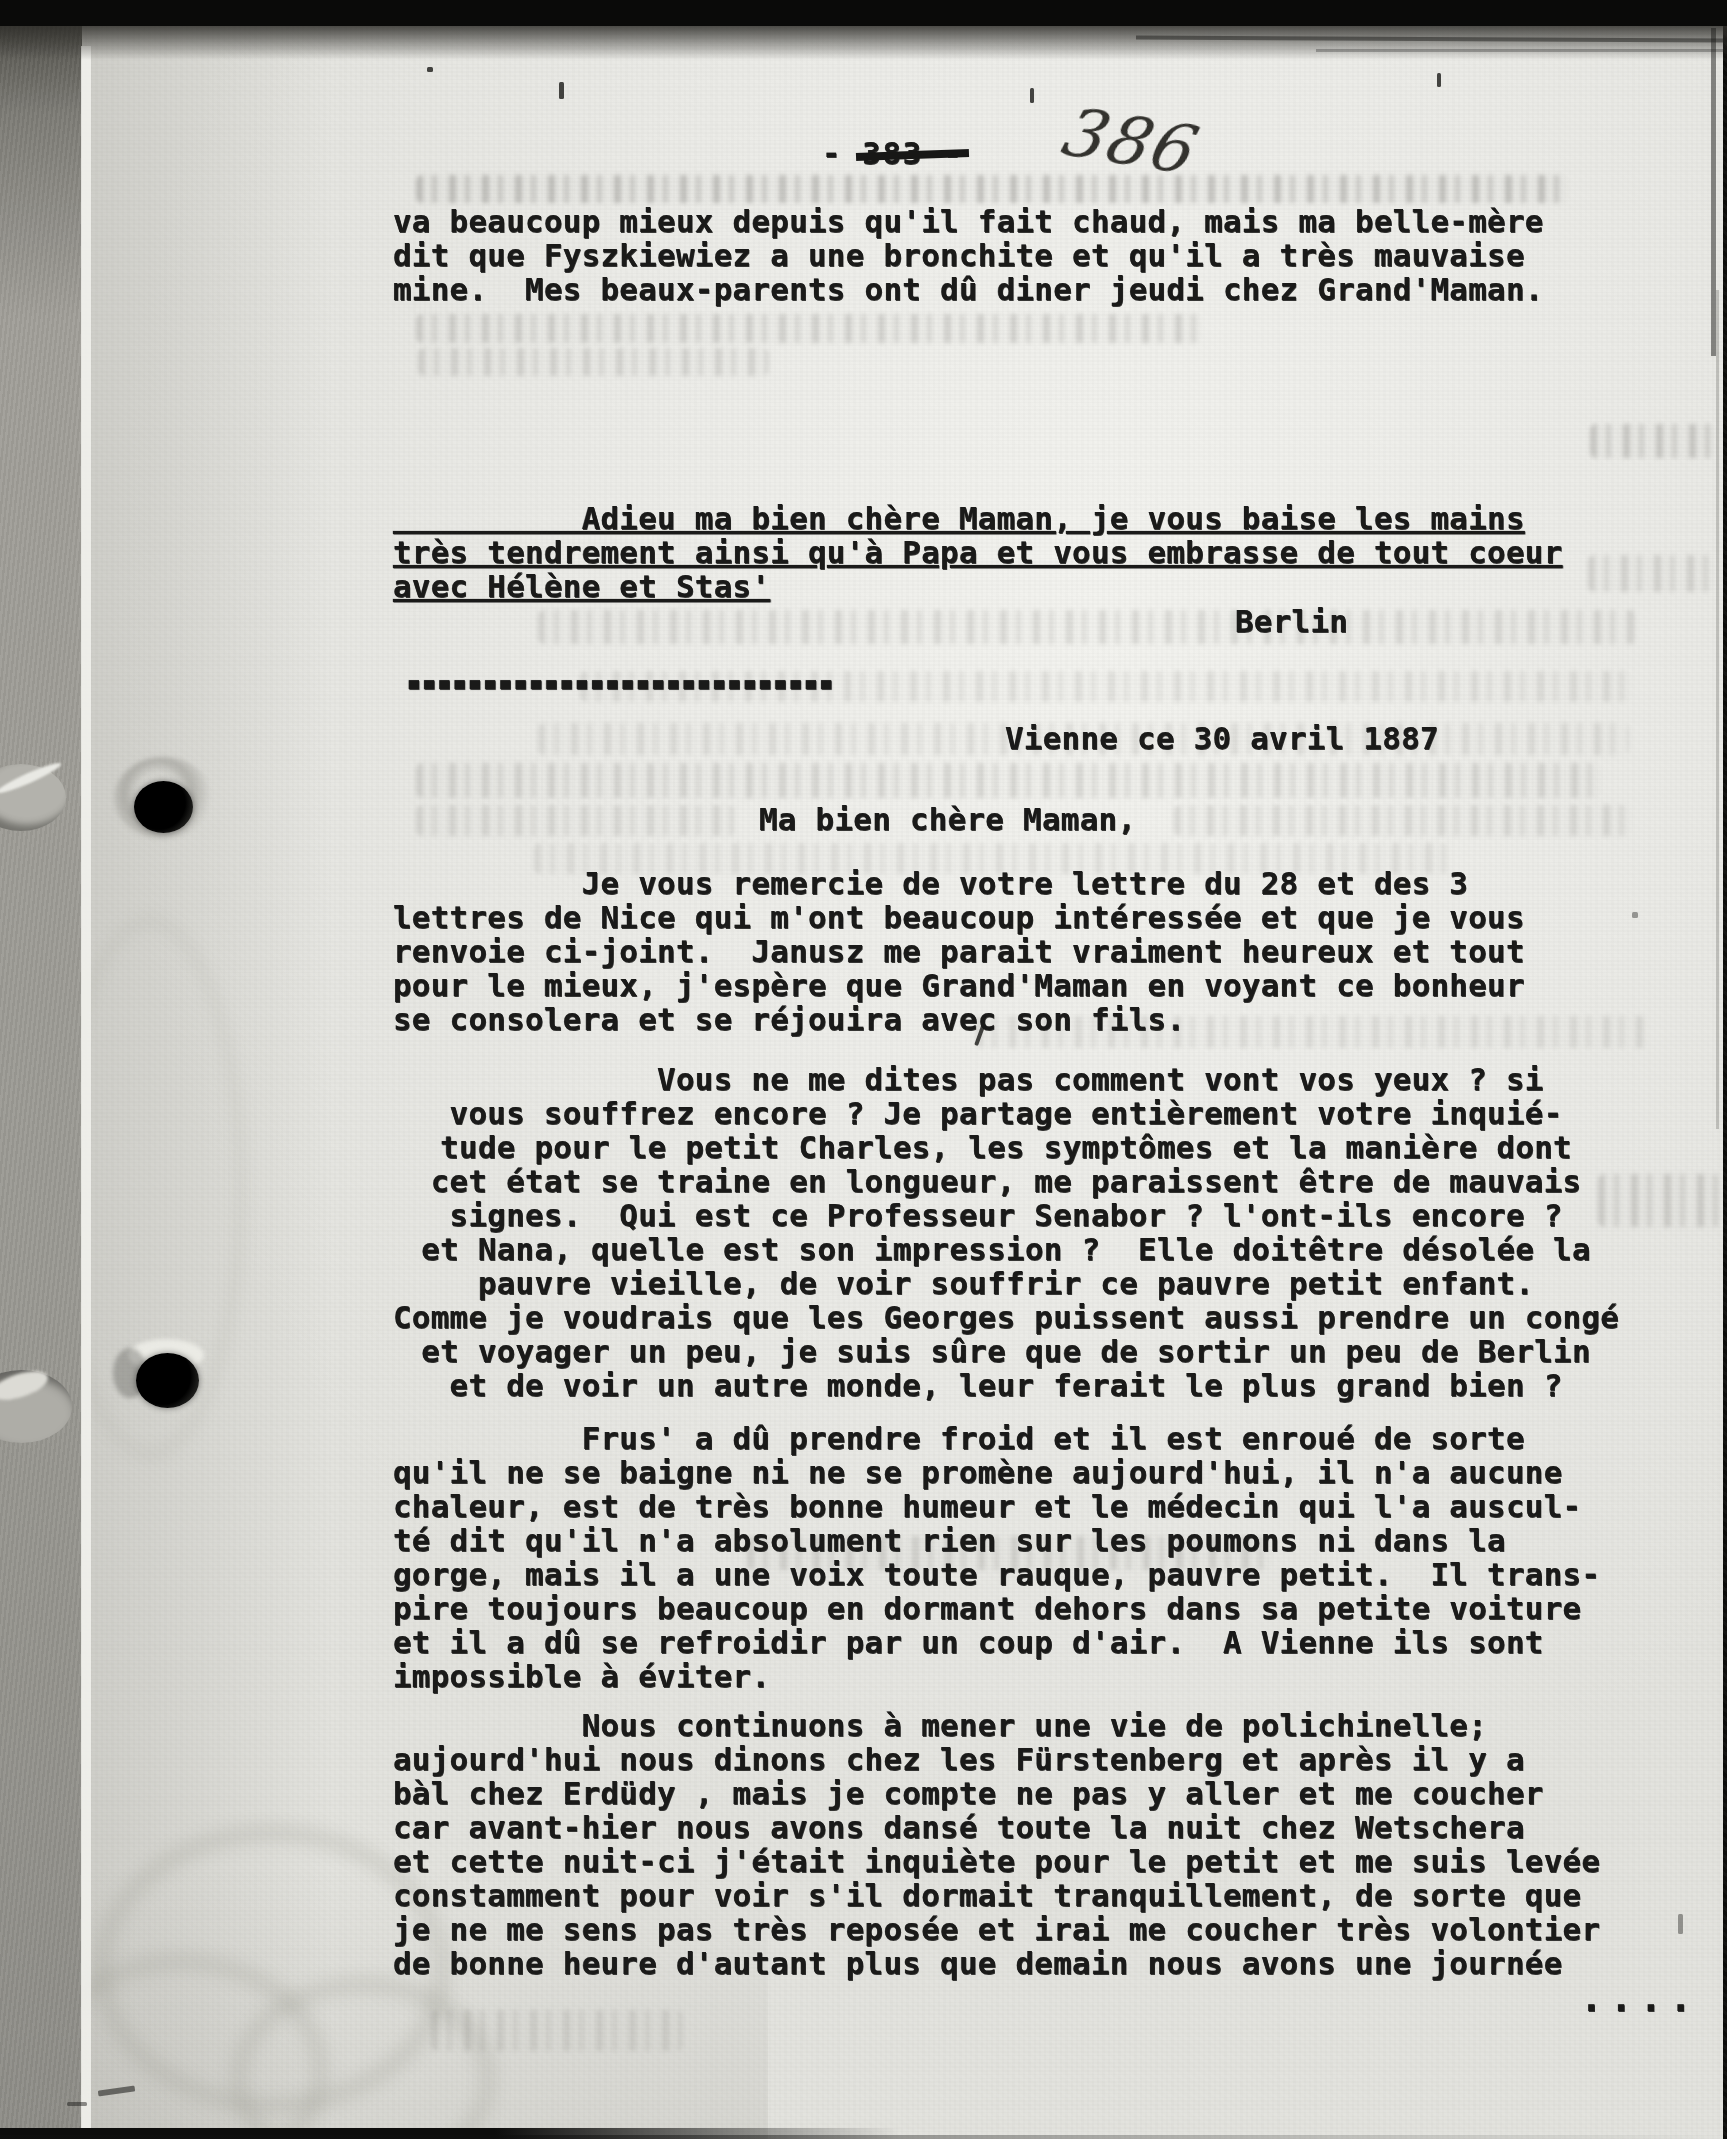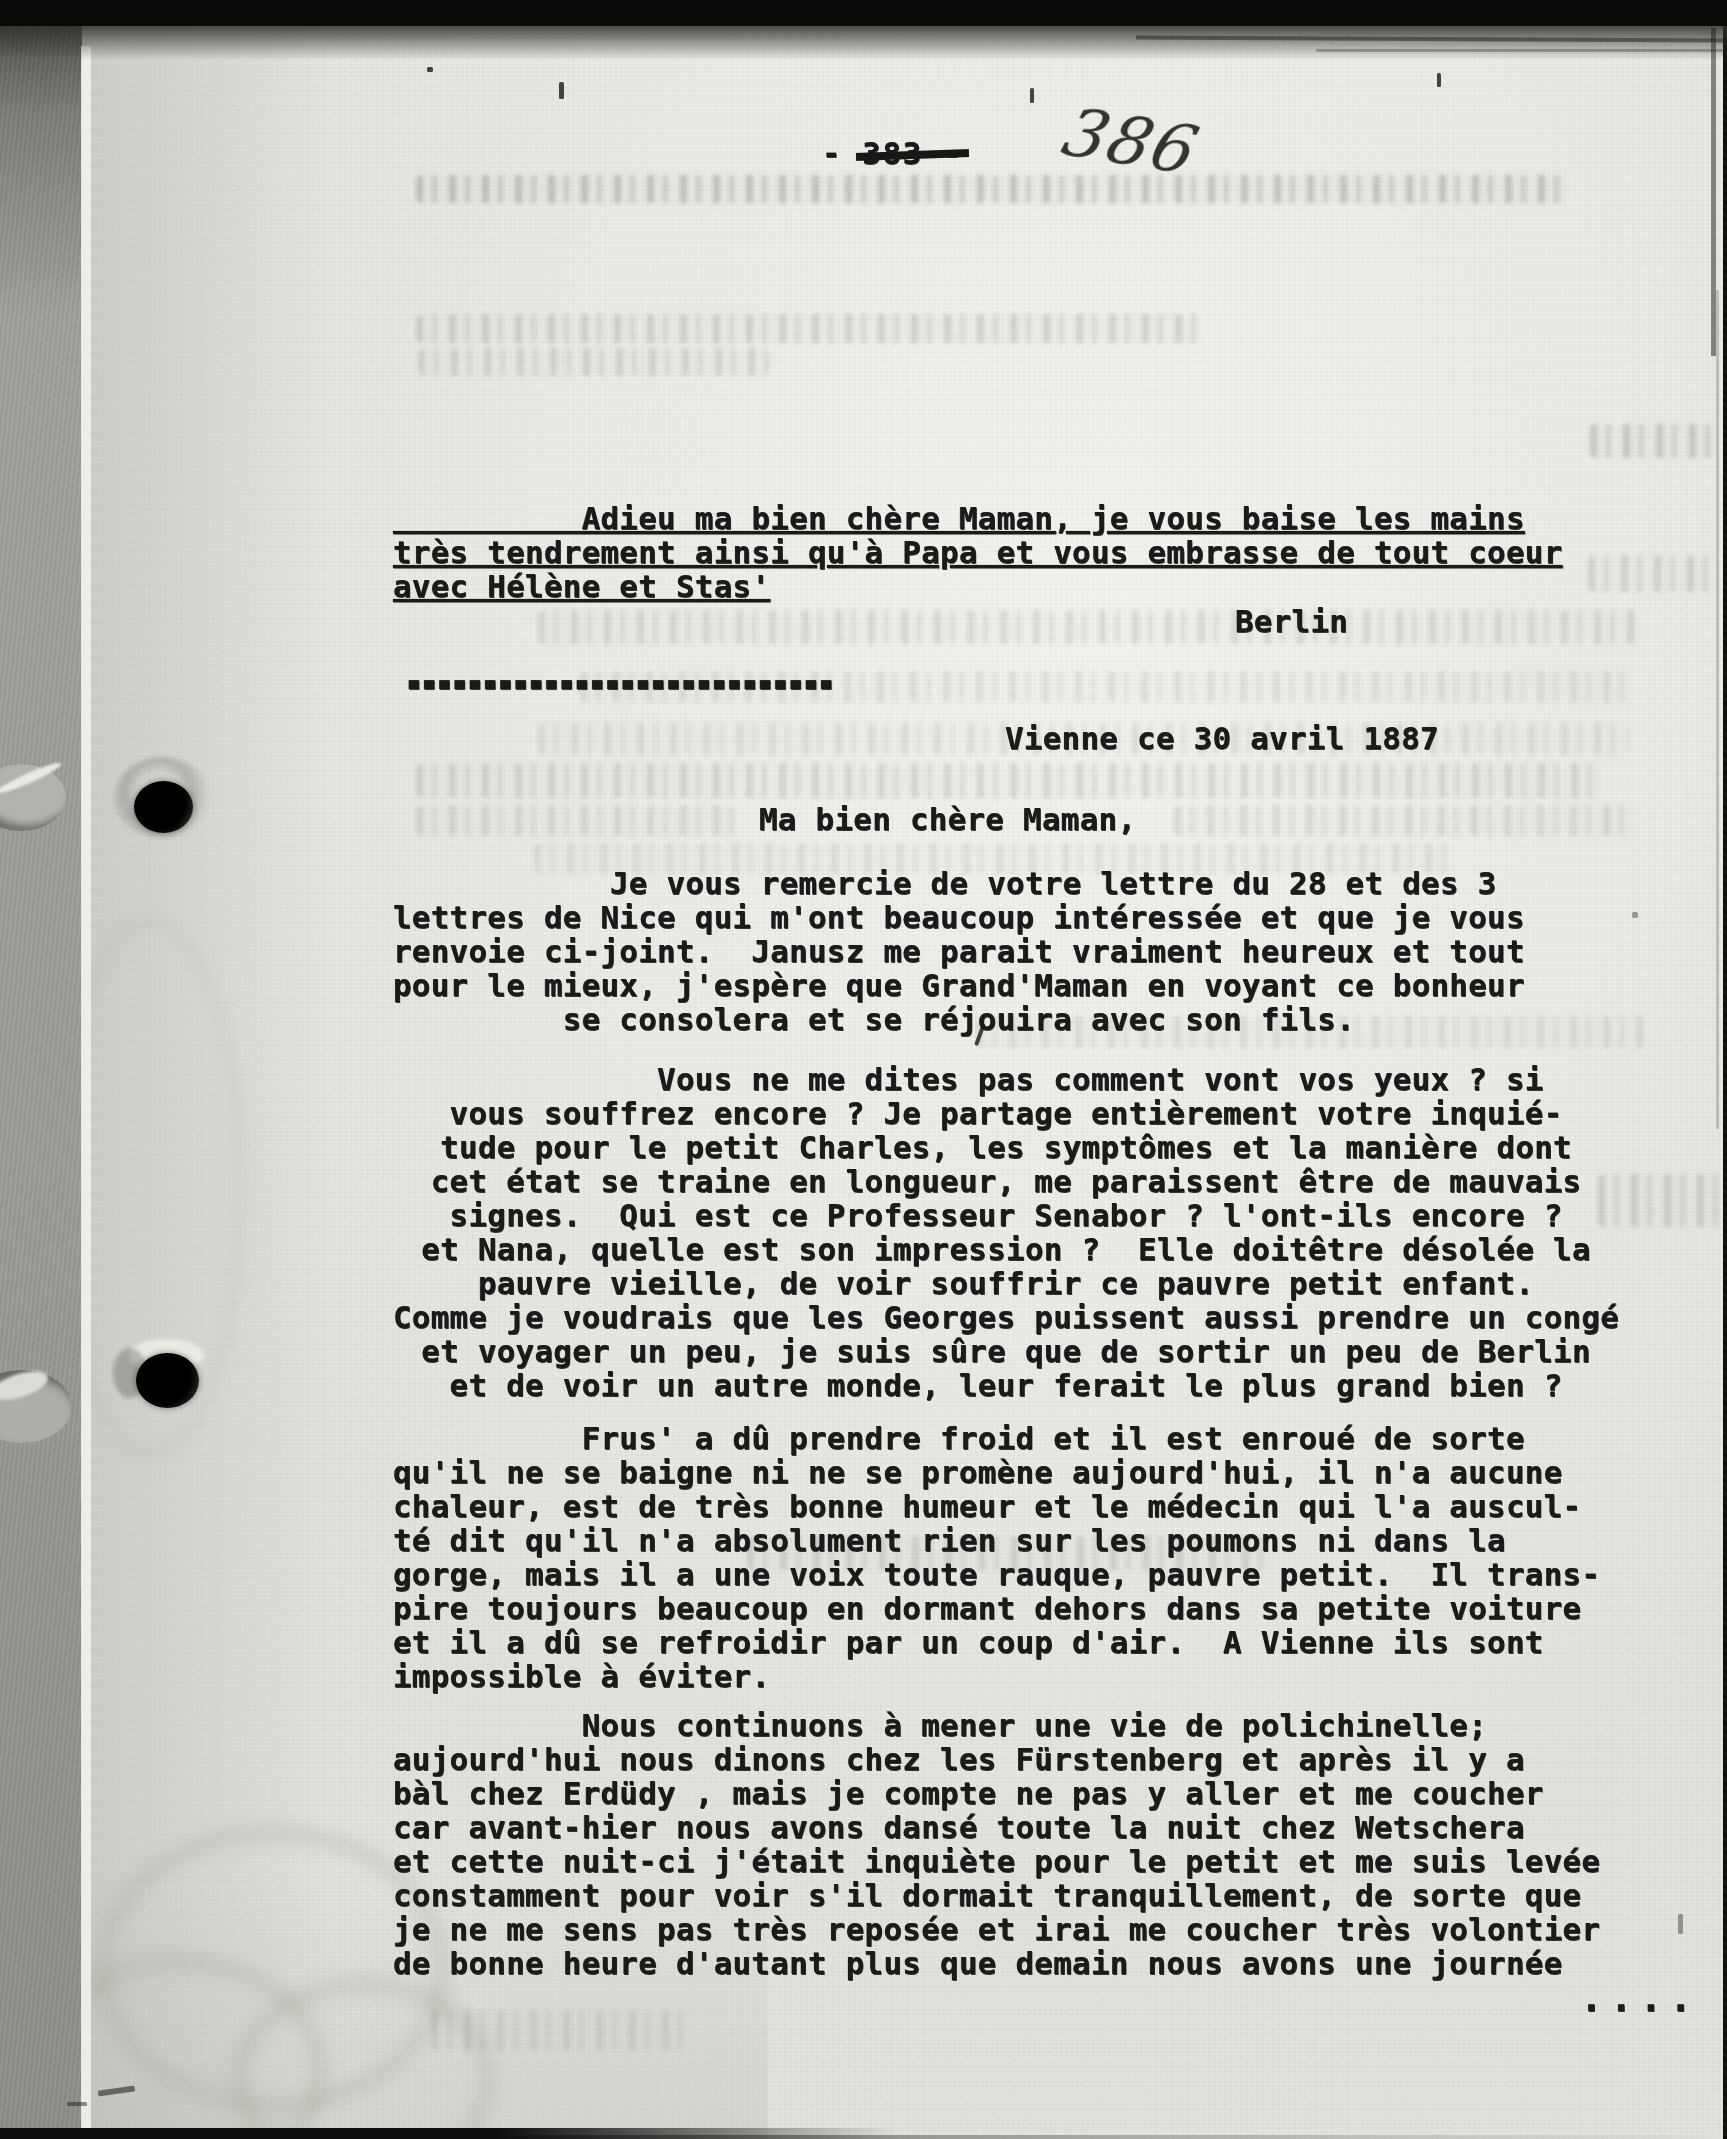--- a/index.html
+++ b/index.html
@@ -121,28 +121,31 @@
   <div class="speck" style="left:978px;top:1023px;width:3.8px;height:23px;transform:rotate(20deg);"></div>
   <div class="speck" style="left:98px;top:2088px;width:37px;height:6.1px;transform:rotate(-8deg);opacity:.7;"></div>
   <div class="speck" style="left:67px;top:2102px;width:20px;height:3.8px;opacity:.6;"></div>
   <div class="speck" style="left:1678px;top:1914px;width:4.6px;height:20px;opacity:.5;"></div>
   <div class="speck" style="left:1632px;top:912px;width:6.1px;height:6.1px;opacity:.5;"></div>
 
   <div class="typed pgnum" style="left:822px;top:136px;">- 383 -</div>
   <div class="strike" style="left:856px;top:151px;width:113px;height:8.4px;transform:rotate(-2deg);"></div>
   <div class="hand" style="left:1065px;top:108px;">386</div>
 
+  <div class="typed" style="left:393px;top:204px;">va beaucoup mieux depuis qu'il fait chaud, mais ma belle-mère
+dit que Fyszkiewiez a une bronchite et qu'il a très mauvaise
+mine.  Mes beaux-parents ont dû diner jeudi chez Grand'Maman.</div>
   <div class="typed" style="left:393px;top:501px;text-decoration:underline;">          Adieu ma bien chère Maman, je vous baise les mains
 très tendrement ainsi qu'à Papa et vous embrasse de tout coeur
 avec Hélène et Stas'</div>
   <div class="typed" style="left:1235px;top:604px;">Berlin</div>
   <div class="typed sep" style="left:404px;top:665px;">----------------------------</div>
   <div class="typed" style="left:1005px;top:721px;">Vienne ce 30 avril 1887</div>
   <div class="typed" style="left:759px;top:802px;">Ma bien chère Maman,</div>
-  <div class="typed" style="left:393px;top:866px;text-align:center;">          Je vous remercie de votre lettre du 28 et des 3
+  <div class="typed" style="left:393px;top:866px;">          Je vous remercie de votre lettre du 28 et des 3
 lettres de Nice qui m'ont beaucoup intéressée et que je vous
 renvoie ci-joint.  Janusz me parait vraiment heureux et tout
 pour le mieux, j'espère que Grand'Maman en voyant ce bonheur
 se consolera et se réjouira avec son fils.</div>
   <div class="typed" style="left:393px;top:1062px;text-align:center;">          Vous ne me dites pas comment vont vos yeux ? si
 vous souffrez encore ? Je partage entièrement votre inquié-
 tude pour le petit Charles, les symptômes et la manière dont
 cet état se traine en longueur, me paraissent être de mauvais
 signes.  Qui est ce Professeur Senabor ? l'ont-ils encore ?
 et Nana, quelle est son impression ?  Elle doitêtre désolée la

